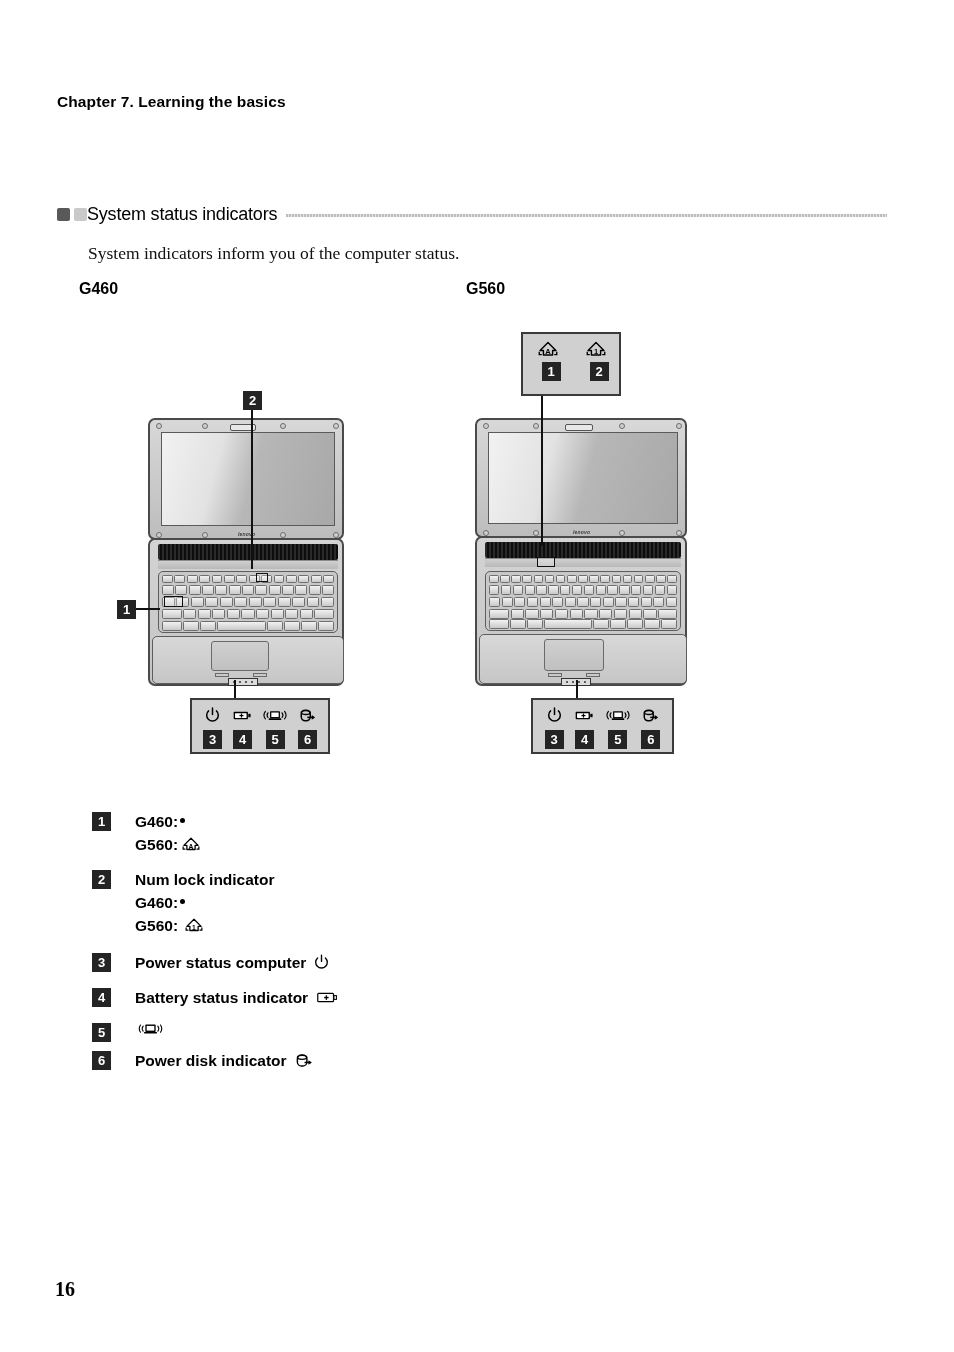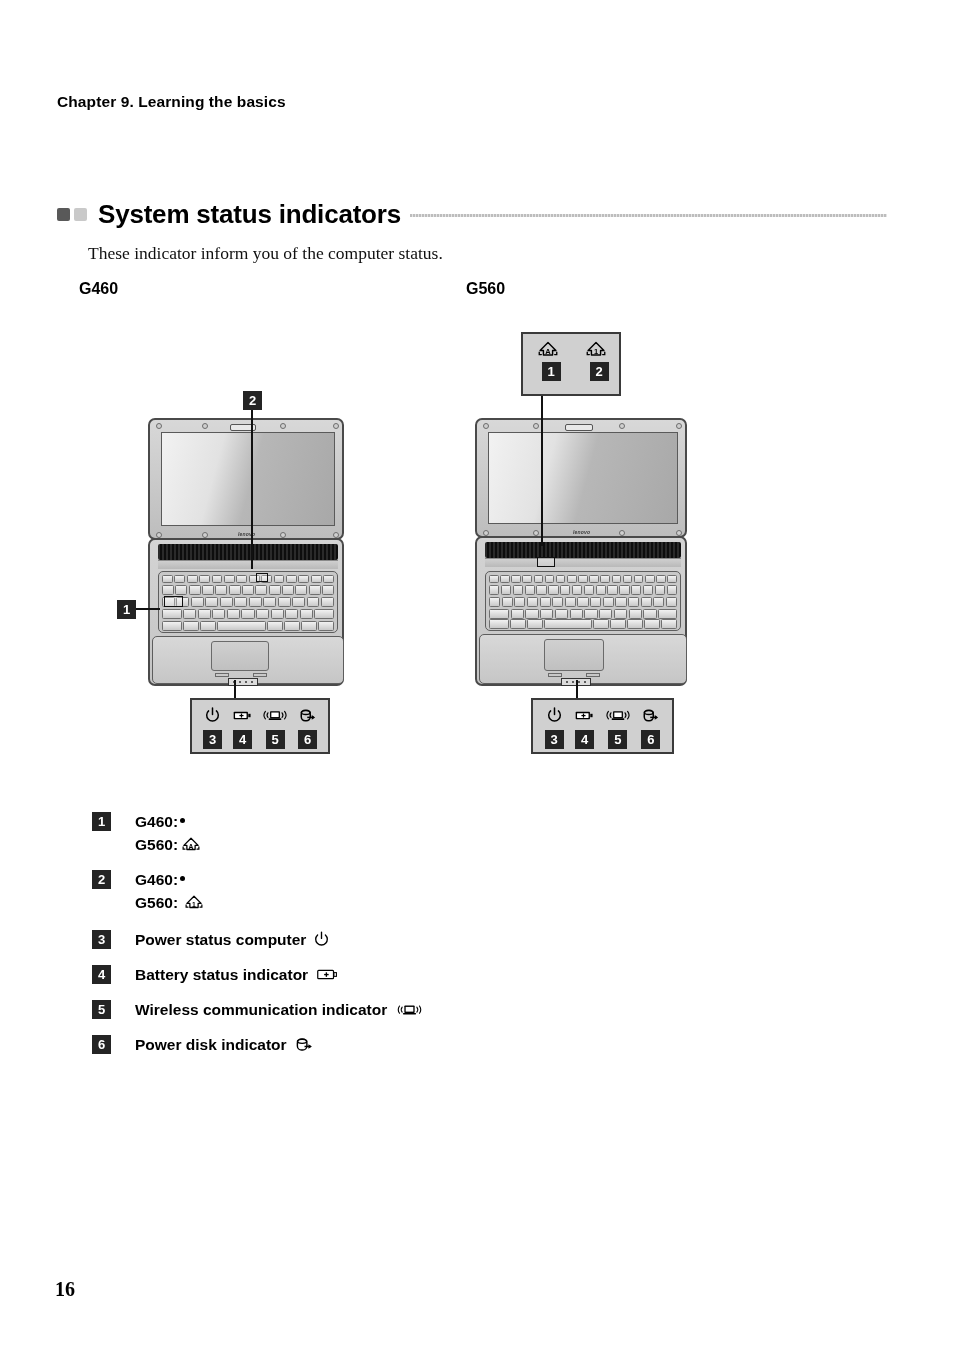--- a/index.html
+++ b/index.html
@@ -46,23 +46,22 @@
   }
   .bullet-light {
     width: 13px;
     height: 13px;
     background: #c9c9c9;
     border-radius: 2px;
     margin-left: 4px;
     flex: 0 0 auto;
   }
   .section-title {
-    font-size: 26px;
-    font-weight: bold;
-    margin-left: 11px;
+    font-size: 18px;
+    font-weight: normal;
     white-space: nowrap;
     letter-spacing: -0.2px;
   }
   .head-rule {
     flex: 1 1 auto;
     height: 3px;
     margin-left: 9px;
     margin-top: 3px;
     background-image: repeating-linear-gradient(
       to right,
@@ -325,30 +324,30 @@
     font-family: "Liberation Serif", serif;
     font-size: 20px;
     font-weight: bold;
   }
 
   svg { display: block; }
 </style>
 </head>
 <body>
 
-<div class="chapter-head">Chapter 9. Learning the basics</div>
+<div class="chapter-head">Chapter 7. Learning the basics</div>
 
 <div class="section-head">
   <span class="bullet-dark"></span>
   <span class="bullet-light"></span>
   <span class="section-title">System status indicators</span>
   <span class="head-rule"></span>
 </div>
 
-<div class="intro">These indicator inform you of the computer status.</div>
+<div class="intro">System indicators inform you of the computer status.</div>
 
 <div class="model-label model-g460">G460</div>
 <div class="model-label model-g560">G560</div>
 
 <div class="diagram-area">
 
   <div class="laptop" style="left:148px; top:418px; width:196px; height:268px;">
 
     <div class="lid" style="left:0; top:0; width:196px; height:122px;">
       <div class="screen" style="left:11px; top:12px; width:174px; height:94px;"></div>
@@ -724,20 +723,23 @@
           <path d="M2.5 14.5 L2.5 17.5 L5 17.5" fill="none" stroke="#000" stroke-width="1.6" stroke-linecap="round"></path>
           <path d="M23.5 14.5 L23.5 17.5 L21 17.5" fill="none" stroke="#000" stroke-width="1.6" stroke-linecap="round"></path>
         </svg>
       </div>
     </div>
   </div>
 
   <div class="legend-item" style="margin-bottom:14px;">
     <span class="chip">2</span>
     <div class="legend-body">
+      <div class="legend-title">
+        <span>Num lock indicator</span>
+      </div>
       <div class="sub-line">
         <span>G460:</span>
         <span class="dot-glyph"></span>
       </div>
       <div class="sub-line">
         <span>G560:</span>
         <svg width="20" height="18" viewBox="0 0 26 24" style="margin-left:6px;">
           <path d="M13 3 L22.5 12.5 L18.5 12.5 L18.5 18 L7.5 18 L7.5 12.5 L3.5 12.5 Z" fill="none" stroke="#000" stroke-width="1.7" stroke-linejoin="round"></path>
           <text x="13" y="17" font-family="Liberation Sans, sans-serif" font-size="9" font-weight="bold" text-anchor="middle" fill="#000">1</text>
           <path d="M2.5 14.5 L2.5 17.5 L5 17.5" fill="none" stroke="#000" stroke-width="1.6" stroke-linecap="round"></path>
@@ -772,21 +774,20 @@
           <rect x="22.5" y="6.5" width="3.4" height="5" fill="none" stroke="#000" stroke-width="1.4"></rect>
         </svg>
       </div>
     </div>
   </div>
 
   <div class="legend-item" style="margin-bottom:12px;">
     <span class="chip">5</span>
     <div class="legend-body">
       <div class="legend-title">
-        <span>Wireless communication indicator</span>
         <svg width="25" height="16" viewBox="0 0 34 18" style="margin-left:3px;">
           <rect x="10" y="3" width="14" height="10" rx="1" fill="#000"></rect>
           <rect x="11.8" y="4.8" width="10.4" height="6.4" fill="#fff"></rect>
           <rect x="8" y="13" width="18" height="2.2" rx="1" fill="#000"></rect>
           <path d="M7 5.2 A5.4 5.4 0 0 0 7 11.8" fill="none" stroke="#000" stroke-width="1.5" stroke-linecap="round"></path>
           <path d="M3.4 3.6 A8.6 8.6 0 0 0 3.4 13.4" fill="none" stroke="#000" stroke-width="1.5" stroke-linecap="round"></path>
           <path d="M27 5.2 A5.4 5.4 0 0 1 27 11.8" fill="none" stroke="#000" stroke-width="1.5" stroke-linecap="round"></path>
           <path d="M30.6 3.6 A8.6 8.6 0 0 1 30.6 13.4" fill="none" stroke="#000" stroke-width="1.5" stroke-linecap="round"></path>
         </svg>
       </div>

